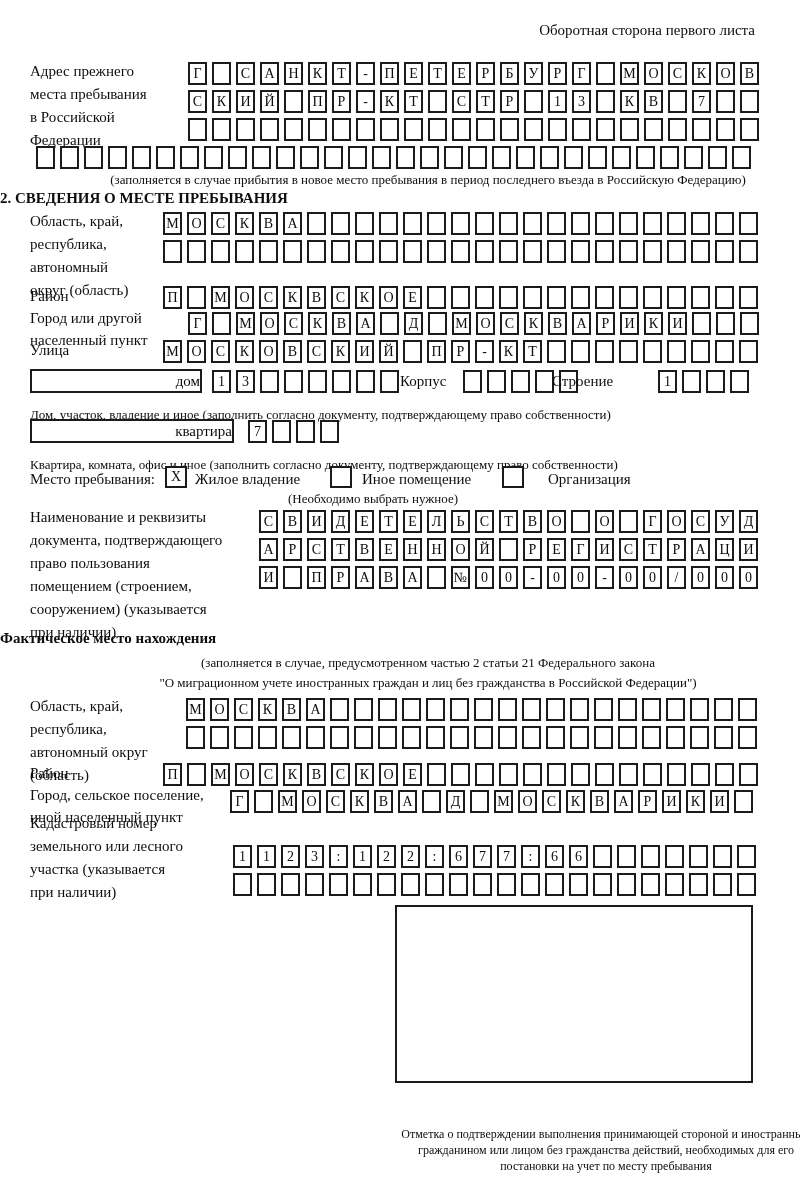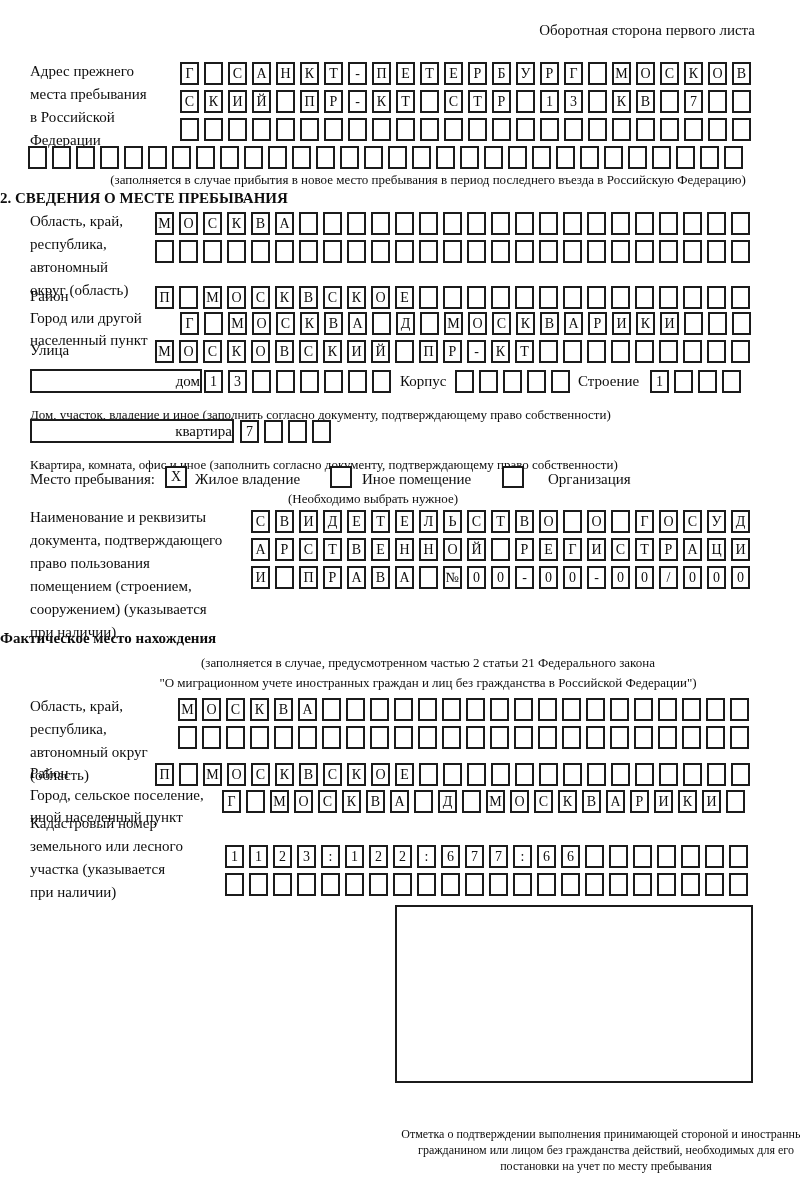--- a/index.html
+++ b/index.html
@@ -1,20 +1,20 @@
 <!DOCTYPE html>
 <html><head>
 <meta charset="utf-8">
 <style>
   html,body{margin:0;padding:0;background:#e9e9e9;}
   #page{position:relative;width:800px;height:1180px;background:#ffffff;color:#0d0d0d;
         font-family:"Liberation Serif","DejaVu Serif",serif;overflow:hidden;margin:0 auto;}
   .label{position:absolute;font-size:15px;line-height:23px;white-space:pre-line;}
   .inline-label{position:absolute;font-size:15px;line-height:20px;white-space:nowrap;text-align:center;}
-  .cellrow{position:absolute;white-space:nowrap;}
+  .cellrow{position:absolute;white-space:nowrap;margin-left:8px;}
   .cell{display:inline-block;width:15px;height:19px;border:2px solid #1b1b1b;margin-right:5px;
         font-size:14px;line-height:19px;text-align:center;vertical-align:top;background:#fff;}
   .labelbox{position:absolute;height:20px;border:2px solid #1b1b1b;text-align:right;
         font-size:15px;line-height:20px;background:#fff;}
   .checkbox{position:absolute;width:18px;height:18px;border:2px solid #1b1b1b;text-align:center;
         font-size:14px;line-height:18px;background:#fff;}
   .note{position:absolute;font-size:13px;line-height:19px;text-align:center;margin-left:28px;}
   .title{position:absolute;font-size:15px;font-weight:bold;text-align:left;}
   .smallnote{position:absolute;font-size:13px;line-height:19px;margin-top:8px;}
   .stampbox{position:absolute;border:2px solid #1b1b1b;background:#fff;}
@@ -53,21 +53,21 @@
 населенный пункт</div>
   <div class="cellrow" style="left:180px;top:312px"><span class="cell">Г</span><span class="cell"></span><span class="cell">М</span><span class="cell">О</span><span class="cell">С</span><span class="cell">К</span><span class="cell">В</span><span class="cell">А</span><span class="cell"></span><span class="cell">Д</span><span class="cell"></span><span class="cell">М</span><span class="cell">О</span><span class="cell">С</span><span class="cell">К</span><span class="cell">В</span><span class="cell">А</span><span class="cell">Р</span><span class="cell">И</span><span class="cell">К</span><span class="cell">И</span><span class="cell"></span><span class="cell"></span><span class="cell"></span></div>
 
   <div class="label" style="left:30px;top:339px">Улица</div>
   <div class="cellrow" style="left:155px;top:340px"><span class="cell">М</span><span class="cell">О</span><span class="cell">С</span><span class="cell">К</span><span class="cell">О</span><span class="cell">В</span><span class="cell">С</span><span class="cell">К</span><span class="cell">И</span><span class="cell">Й</span><span class="cell"></span><span class="cell">П</span><span class="cell">Р</span><span class="cell">-</span><span class="cell">К</span><span class="cell">Т</span><span class="cell"></span><span class="cell"></span><span class="cell"></span><span class="cell"></span><span class="cell"></span><span class="cell"></span><span class="cell"></span><span class="cell"></span><span class="cell"></span></div>
 
   <div class="labelbox" style="left:30px;top:369px;width:168px">дом</div>
   <div class="cellrow" style="left:204px;top:370px"><span class="cell">1</span><span class="cell">3</span><span class="cell"></span><span class="cell"></span><span class="cell"></span><span class="cell"></span><span class="cell"></span><span class="cell"></span></div>
   <div class="inline-label" style="left:400px;top:371px">Корпус</div>
   <div class="cellrow" style="left:455px;top:370px"><span class="cell"></span><span class="cell"></span><span class="cell"></span><span class="cell"></span><span class="cell"></span></div>
-  <div class="inline-label" style="left:578px;top:371px">Строение</div>
+  <div class="inline-label" style="left:552px;top:371px">Строение</div>
   <div class="cellrow" style="left:650px;top:370px"><span class="cell">1</span><span class="cell"></span><span class="cell"></span><span class="cell"></span></div>
   <div class="smallnote" style="left:30px;top:397px">Дом, участок, владение и иное (заполнить согласно документу, подтверждающему право собственности)</div>
 
   <div class="labelbox" style="left:30px;top:419px;width:200px">квартира</div>
   <div class="cellrow" style="left:240px;top:420px"><span class="cell">7</span><span class="cell"></span><span class="cell"></span><span class="cell"></span></div>
   <div class="smallnote" style="left:30px;top:447px">Квартира, комната, офис и иное (заполнить согласно документу, подтверждающему право собственности)</div>
 
   <div class="inline-label" style="left:30px;top:469px">Место пребывания:</div>
   <span class="checkbox" style="left:165px;top:466px">X</span>
   <div class="inline-label" style="left:195px;top:469px">Жилое владение</div>

